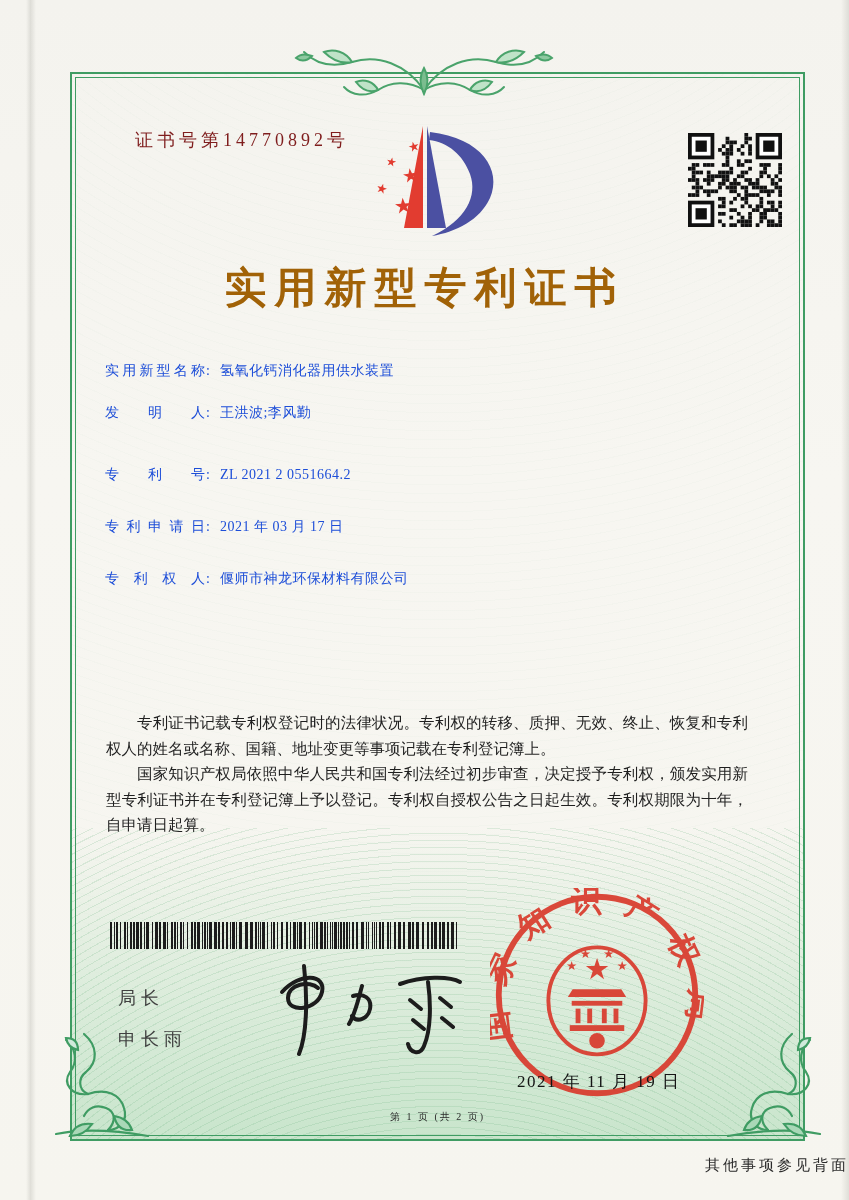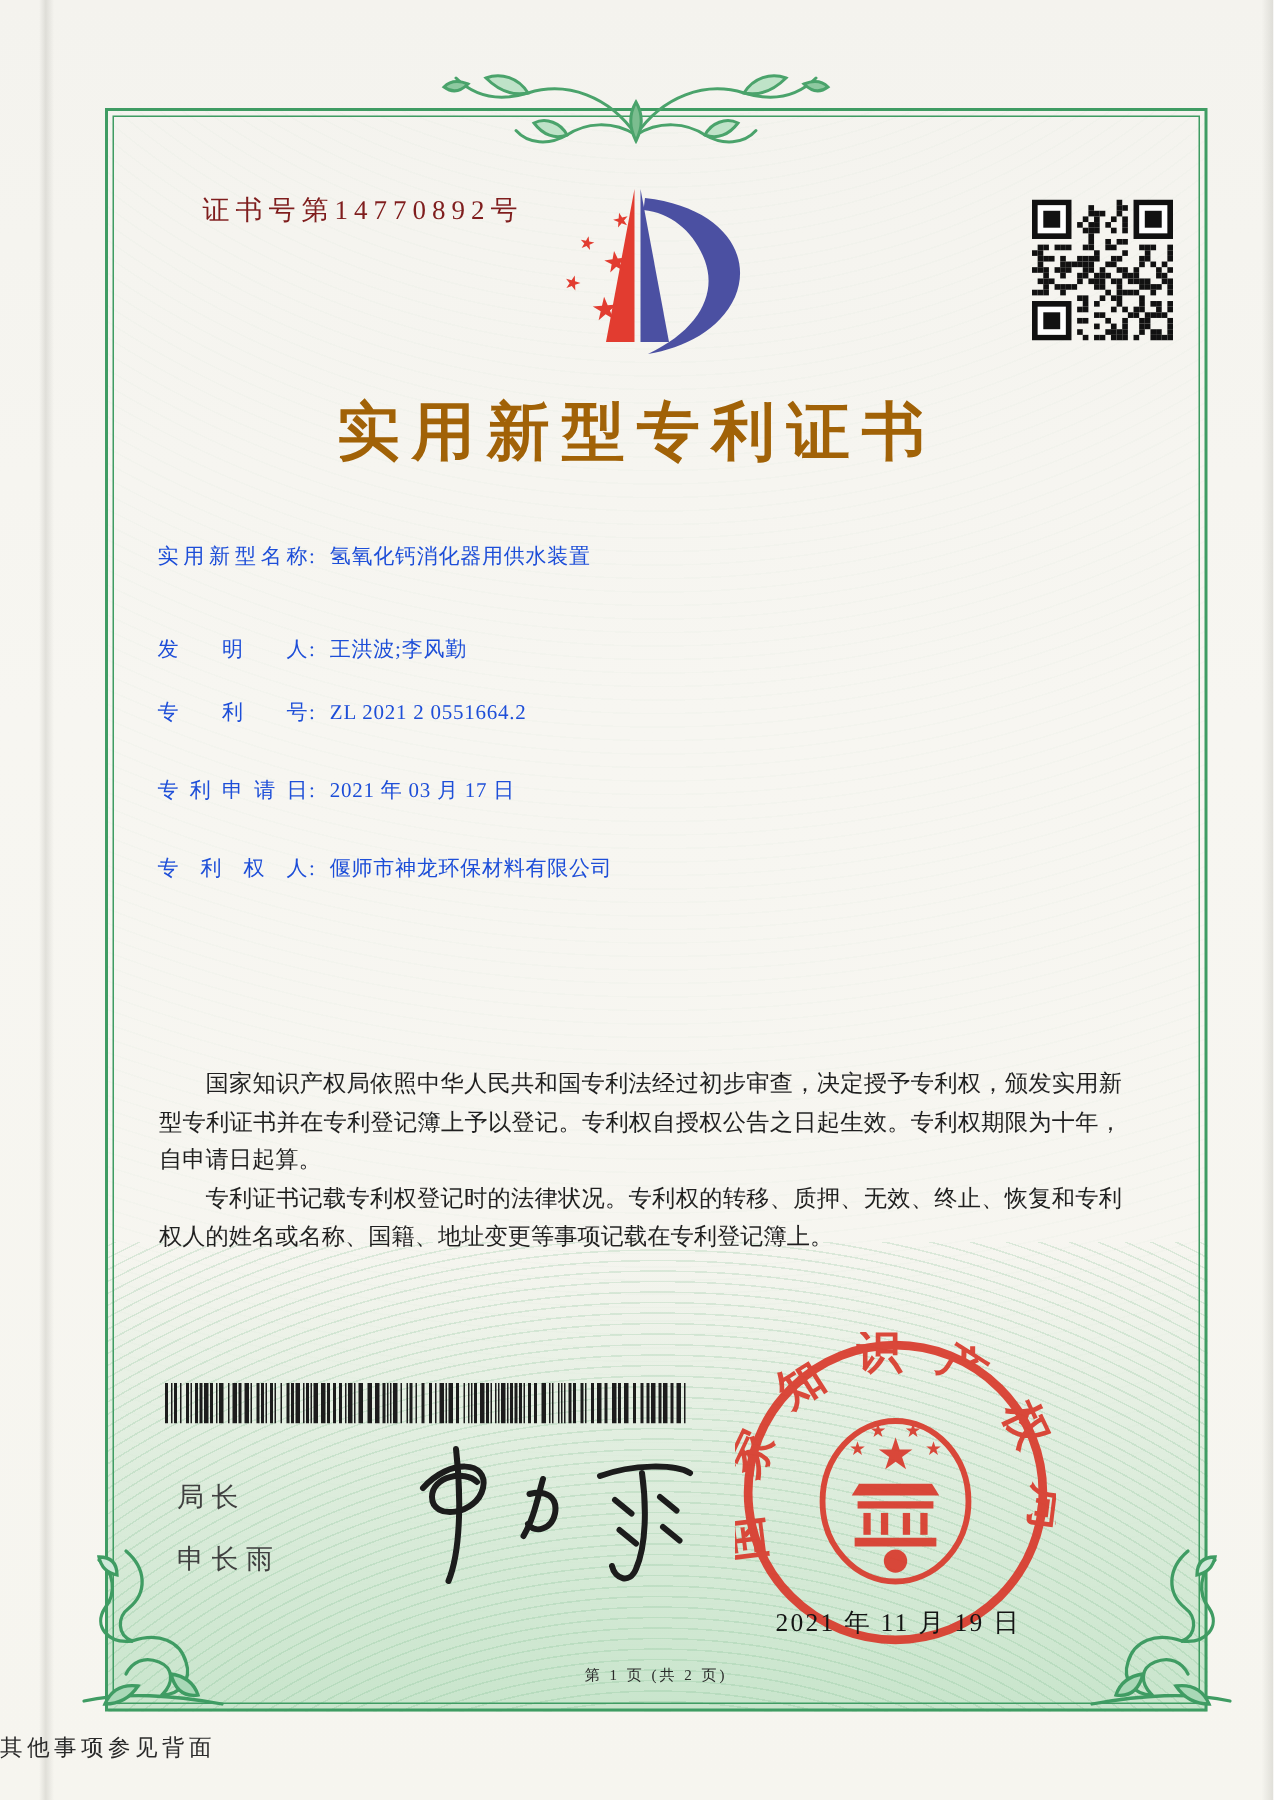--- a/index.html
+++ b/index.html
@@ -42,21 +42,21 @@
     line-height:25.5px;text-align:justify;color:#1f1f1f;}
   .bodytext p{margin:0;text-indent:2em;}
   .barcode{position:absolute;left:110px;top:922px;width:352px;height:27px;}
   .officer{position:absolute;left:118px;top:986px;font-size:18px;letter-spacing:5px;color:#404040;}
   .officer div{margin-bottom:17px;}
   .signature{position:absolute;left:252px;top:952px;width:220px;height:115px;}
   .seal{position:absolute;left:490px;top:888px;width:214px;height:214px;opacity:.92;}
   .seal-date{position:absolute;left:517px;top:1070px;font-size:17px;letter-spacing:1.5px;color:#141414;}
   .pageno{position:absolute;left:70px;top:1110px;width:735px;text-align:center;
     font-size:10px;letter-spacing:2px;color:#2a2a2a;}
-  .note{position:absolute;left:0;top:1156px;width:849px;text-align:left;
+  .note{position:absolute;left:0;top:1156px;width:849px;text-align:right;
     font-size:15px;letter-spacing:3px;color:#2a2a2a;}
 </style>
 </head>
 <body>
 
 <div class="canvas">
   <div class="paper"></div>
   <div class="crease"></div>
   <div class="edge-r"></div>
   <div class="faint-pattern"></div>
@@ -326,36 +326,36 @@
       <rect x="0" y="72" width="28" height="28" fill="#111"></rect>
       <rect x="4" y="76" width="20" height="20" fill="#fff"></rect>
       <rect x="8" y="80" width="12" height="12" fill="#111"></rect>
     </svg>
 
   <div class="title">实用新型专利证书</div>
 
   <div class="frow" style="top:362px">
     <span class="flabel">实用新型名称</span><span class="fcolon">:</span><span class="fvalue">氢氧化钙消化器用供水装置</span>
   </div>
-  <div class="frow" style="top:424px">
+  <div class="frow" style="top:404px">
     <span class="flabel">发明人</span><span class="fcolon">:</span><span class="fvalue">王洪波;李风勤</span>
   </div>
   <div class="frow" style="top:466px">
     <span class="flabel">专利号</span><span class="fcolon">:</span><span class="fvalue">ZL 2021 2 0551664.2</span>
   </div>
   <div class="frow" style="top:518px">
     <span class="flabel">专利申请日</span><span class="fcolon">:</span><span class="fvalue">2021 年 03 月 17 日</span>
   </div>
   <div class="frow" style="top:570px">
     <span class="flabel">专利权人</span><span class="fcolon">:</span><span class="fvalue">偃师市神龙环保材料有限公司</span>
   </div>
 
   <div class="bodytext">
+    <p>专利证书记载专利权登记时的法律状况。专利权的转移、质押、无效、终止、恢复和专利权人的姓名或名称、国籍、地址变更等事项记载在专利登记簿上。</p>
     <p>国家知识产权局依照中华人民共和国专利法经过初步审查，决定授予专利权，颁发实用新型专利证书并在专利登记簿上予以登记。专利权自授权公告之日起生效。专利权期限为十年，自申请日起算。</p>
-    <p>专利证书记载专利权登记时的法律状况。专利权的转移、质押、无效、终止、恢复和专利权人的姓名或名称、国籍、地址变更等事项记载在专利登记簿上。</p>
   </div>
 
   <svg class="barcode" id="barcode" viewBox="0 0 352 27" preserveAspectRatio="none">
       <rect x="0" y="0" width="2" height="27" fill="#1c1c1c"></rect>
       <rect x="4" y="0" width="1" height="27" fill="#1c1c1c"></rect>
       <rect x="6" y="0" width="2" height="27" fill="#1c1c1c"></rect>
       <rect x="10" y="0" width="1" height="27" fill="#1c1c1c"></rect>
       <rect x="14" y="0" width="2" height="27" fill="#1c1c1c"></rect>
       <rect x="17" y="0" width="1" height="27" fill="#1c1c1c"></rect>
       <rect x="20" y="0" width="2" height="27" fill="#1c1c1c"></rect>

